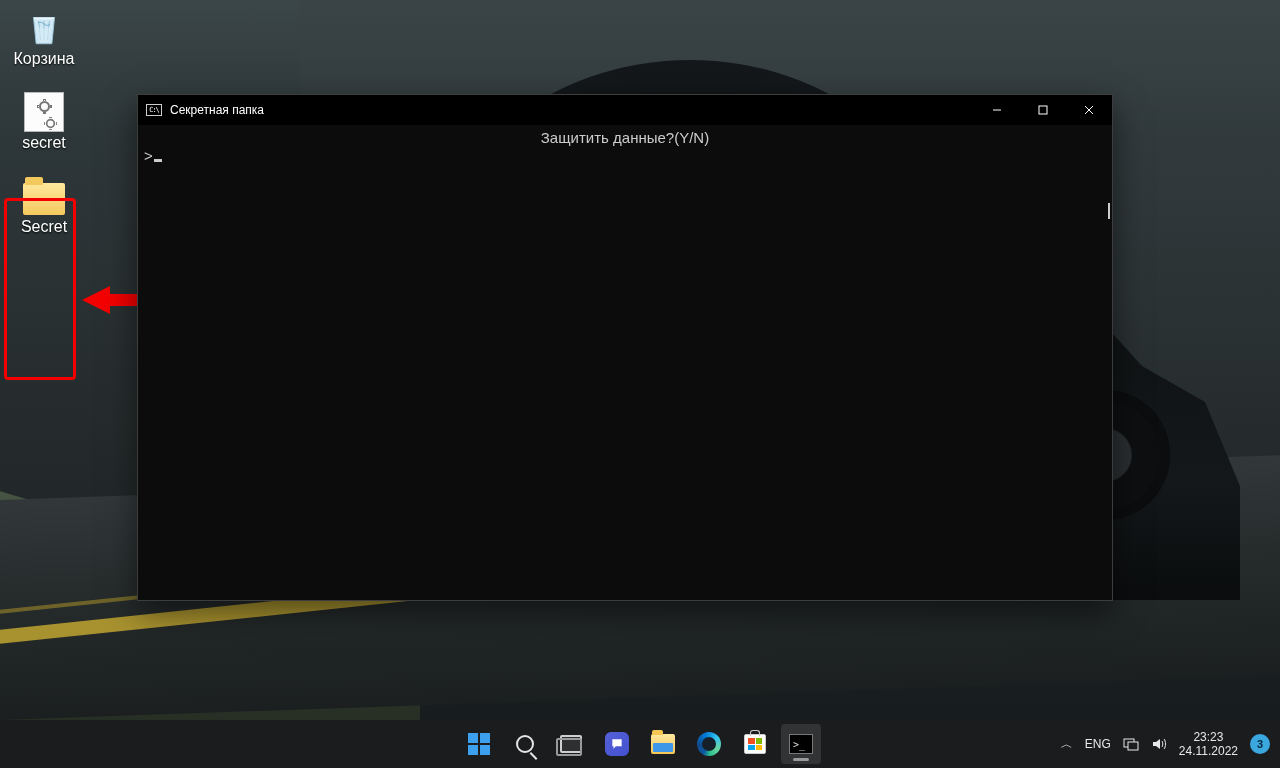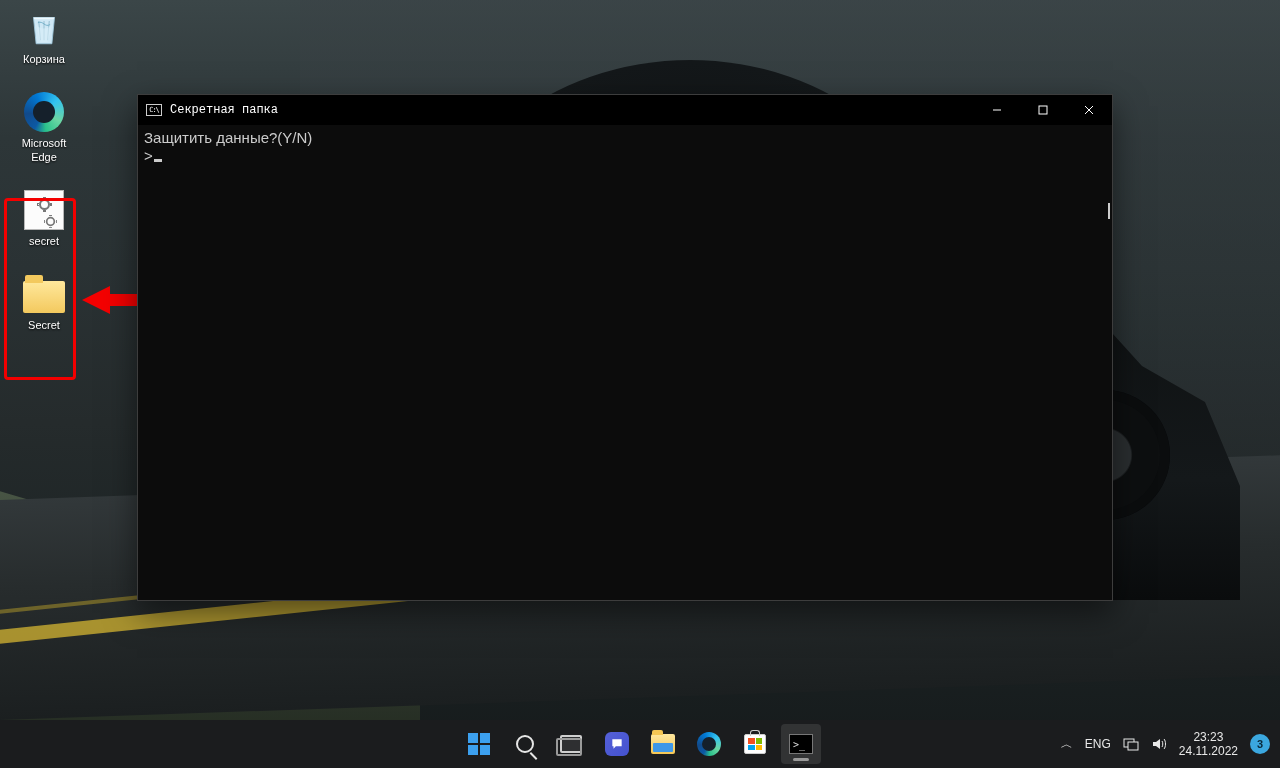--- a/index.html
+++ b/index.html
@@ -57,21 +57,21 @@
   .wheel{
     position:absolute; width:190px; height:190px; border-radius:50%;
     background:radial-gradient(circle,#2a2e30 0 28%, #0d0f10 30% 60%, #05070a 62% 100%);
     box-shadow:inset 0 0 0 10px #0b0d0e;
   }
   .wheel.front{ right:70px; bottom:80px; width:130px; height:130px;}
   .wheel.rear{ left:190px; bottom:74px;}
 
   
   .desktop-icons{ position:absolute; left:8px; top:6px; width:80px; }
-  .dicon{ width:72px; text-align:center; color:#fff; font-size:11px; margin-bottom:24px; text-shadow:0 1px 2px #000; cursor:default;}
+  .dicon{ width:72px; text-align:center; color:#fff; font-size:16px; margin-bottom:24px; text-shadow:0 1px 2px #000; cursor:default;}
   .dicon .glyph{ width:44px; height:44px; margin:0 auto 2px; display:flex; align-items:center; justify-content:center;}
   .dicon .label{line-height:14px;}
   
   .bin-svg{width:42px;height:42px;}
   
   .edge-circ{width:40px;height:40px;border-radius:50%;
     background:conic-gradient(from 210deg,#0c59a4,#114a8b 15%,#0078d4 35%,#33c3f0 55%,#6bd6a4 75%,#2bc28b 90%,#0c59a4 100%);
     position:relative;}
   .edge-circ::after{content:"";position:absolute;inset:6px;border-radius:50%;background:#fff;clip-path:polygon(50% 0,100% 0,100% 100%,50% 100%);opacity:0;}
   .edge-circ::before{content:"";position:absolute;left:6px;top:6px;right:6px;bottom:6px;border-radius:50%;
@@ -94,26 +94,26 @@
   .arrow{position:absolute;left:82px;top:280px;}
 
   
   .console{
     position:absolute; left:137px; top:94px; width:976px; height:507px;
     background:#0c0c0c; border:1px solid #3d3d3d; box-shadow:0 12px 30px rgba(0,0,0,.5);
     display:flex; flex-direction:column;
   }
   .titlebar{height:30px;background:#000;display:flex;align-items:center;color:#fff;font-size:12px;}
   .tb-icon{width:16px;height:12px;margin:0 8px;border:1px solid #ccc;background:#000;display:flex;align-items:center;justify-content:center;font-size:7px;letter-spacing:-1px;font-family:monospace;}
-  .tb-title{flex:0 0 auto;font-family:Liberation Mono, monospace;}
+  .tb-title{flex:0 0 auto;}
   .tb-spacer{flex:1;}
   .tb-btn{width:46px;height:30px;display:flex;align-items:center;justify-content:center;color:#fff;}
   .tb-btn svg{width:10px;height:10px;stroke:#fff;stroke-width:1;fill:none;}
   .console-body{flex:1;padding:4px 6px;position:relative;color:#ccc;font-family:Consolas,monospace;font-size:15px;line-height:18px;}
-  .console-body .line1{white-space:pre;}
+  .console-body .line1{white-space:pre;text-align:center;}
   .cursor{display:inline-block;width:8px;height:3px;background:#ccc;vertical-align:-1px;margin-left:1px;animation:blink 1s steps(1) infinite;}
   @keyframes blink{50%{opacity:0;}}
   .con-scroll{position:absolute;right:2px;top:48px;width:2px;height:16px;background:#cdcdcd;}
   .con-scroll-track{position:absolute;right:0;top:30px;bottom:0;width:6px;}
 
   
   .taskbar{position:absolute;left:0;right:0;bottom:0;height:48px;background:#1b1c1e;display:flex;align-items:center;color:#fff;font-size:12px;}
   .tb-center{position:absolute;left:50%;transform:translateX(-50%);display:flex;gap:6px;align-items:center;height:100%;}
   .tbi{width:40px;height:40px;display:flex;align-items:center;justify-content:center;border-radius:4px;}
   .tbi.active{background:rgba(255,255,255,.10);}
@@ -180,29 +180,20 @@
           <path d="M12 12h24l-3 30H15z" fill="#cfe8f5" stroke="#9ec6da" stroke-width="1"></path>
           <path d="M12 12h24l-1 2H13z" fill="#eef8fd"></path>
           <path d="M18 16l2 22M24 16v22M30 16l-2 22" stroke="#8fb9cd" stroke-width="1" fill="none"></path>
           <path d="M15 20c4 6 14 6 18 0-2 10-4 18-5 20h-8c-1-2-3-10-5-20z" fill="#d9eef8" opacity=".6"></path>
           <path d="M17 18c6-3 8 6 14 2" stroke="#6aa9c4" fill="none"></path>
         </svg>
       </div>
       <div class="label">Корзина</div>
     </div>
 
-    <div class="dicon">
-      <div class="glyph">
-        <div class="edge-circ">
-            <div class="edge-inner"></div>
-          </div>
-      </div>
-      <div class="label" style="white-space:pre-line">Microsoft
-Edge</div>
-    </div>
 
     <div class="dicon">
       <div class="glyph">
         <div class="bat">
           <div style="position:relative;">
             <div class="gear"></div>
             <div class="gear gear2"></div>
           </div>
         </div>
       </div>

